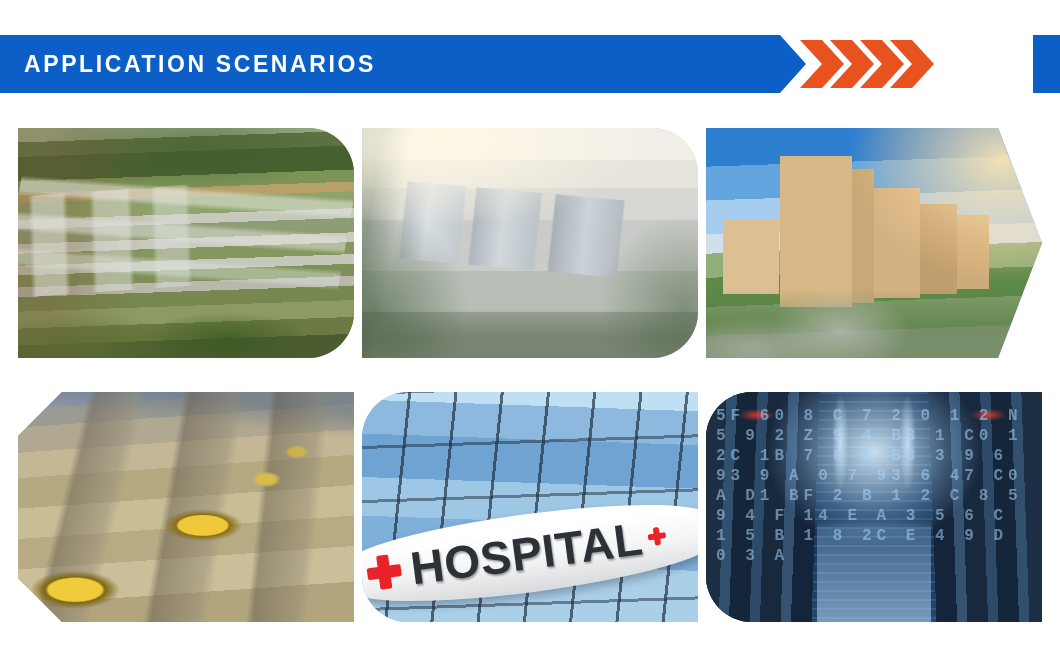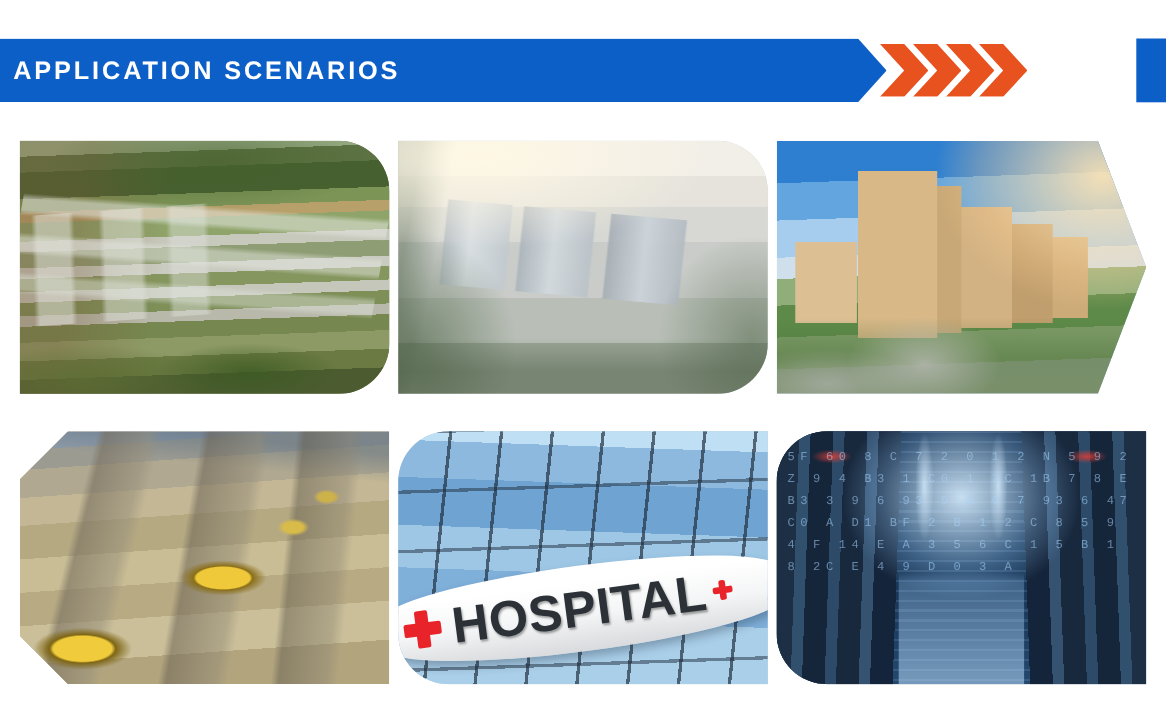--- a/index.html
+++ b/index.html
@@ -14,21 +14,21 @@
   
   .banner{
     position:absolute;left:0;top:35px;width:1060px;height:58px;
   }
   .banner-bar{
     position:absolute;left:0;top:0;height:58px;width:806px;
     background:#0d5fc8;
     clip-path:polygon(0 0, 780px 0, 806px 29px, 780px 58px, 0 58px);
   }
   .banner-title{
-    position:absolute;left:12px;top:0;height:58px;
+    position:absolute;left:24px;top:0;height:58px;
     display:flex;align-items:center;
     color:#ffffff;
     font-size:23px;font-weight:bold;letter-spacing:2.6px;
     white-space:nowrap;
     -webkit-font-smoothing:antialiased;
   }
   .chev-group{
     position:absolute;left:800px;top:0;height:58px;width:146px;
   }
   .chev{
@@ -308,21 +308,21 @@
       radial-gradient(ellipse 12px 70px at 40% 22%, rgba(235,248,255,.8), transparent 70%),
       radial-gradient(ellipse 12px 70px at 60% 22%, rgba(235,248,255,.8), transparent 70%),
       
       radial-gradient(ellipse 26px 9px at 15% 10%, rgba(225,60,52,.85), transparent 70%),
       radial-gradient(ellipse 26px 9px at 84% 10%, rgba(225,60,52,.85), transparent 70%);
   }
   .dc-glyphs{
     position:absolute;inset:0;
     color:rgba(168,212,252,.55);
     font-family:"Liberation Mono","DejaVu Sans Mono",monospace;
-    font-size:11px;font-weight:normal;
+    font-size:16px;font-weight:bold;
     letter-spacing:5px;line-height:20px;
     padding:14px 10px;box-sizing:border-box;
     overflow:hidden;
     word-break:break-all;
   }
 </style>
 </head>
 <body>
 
 <div class="banner">

